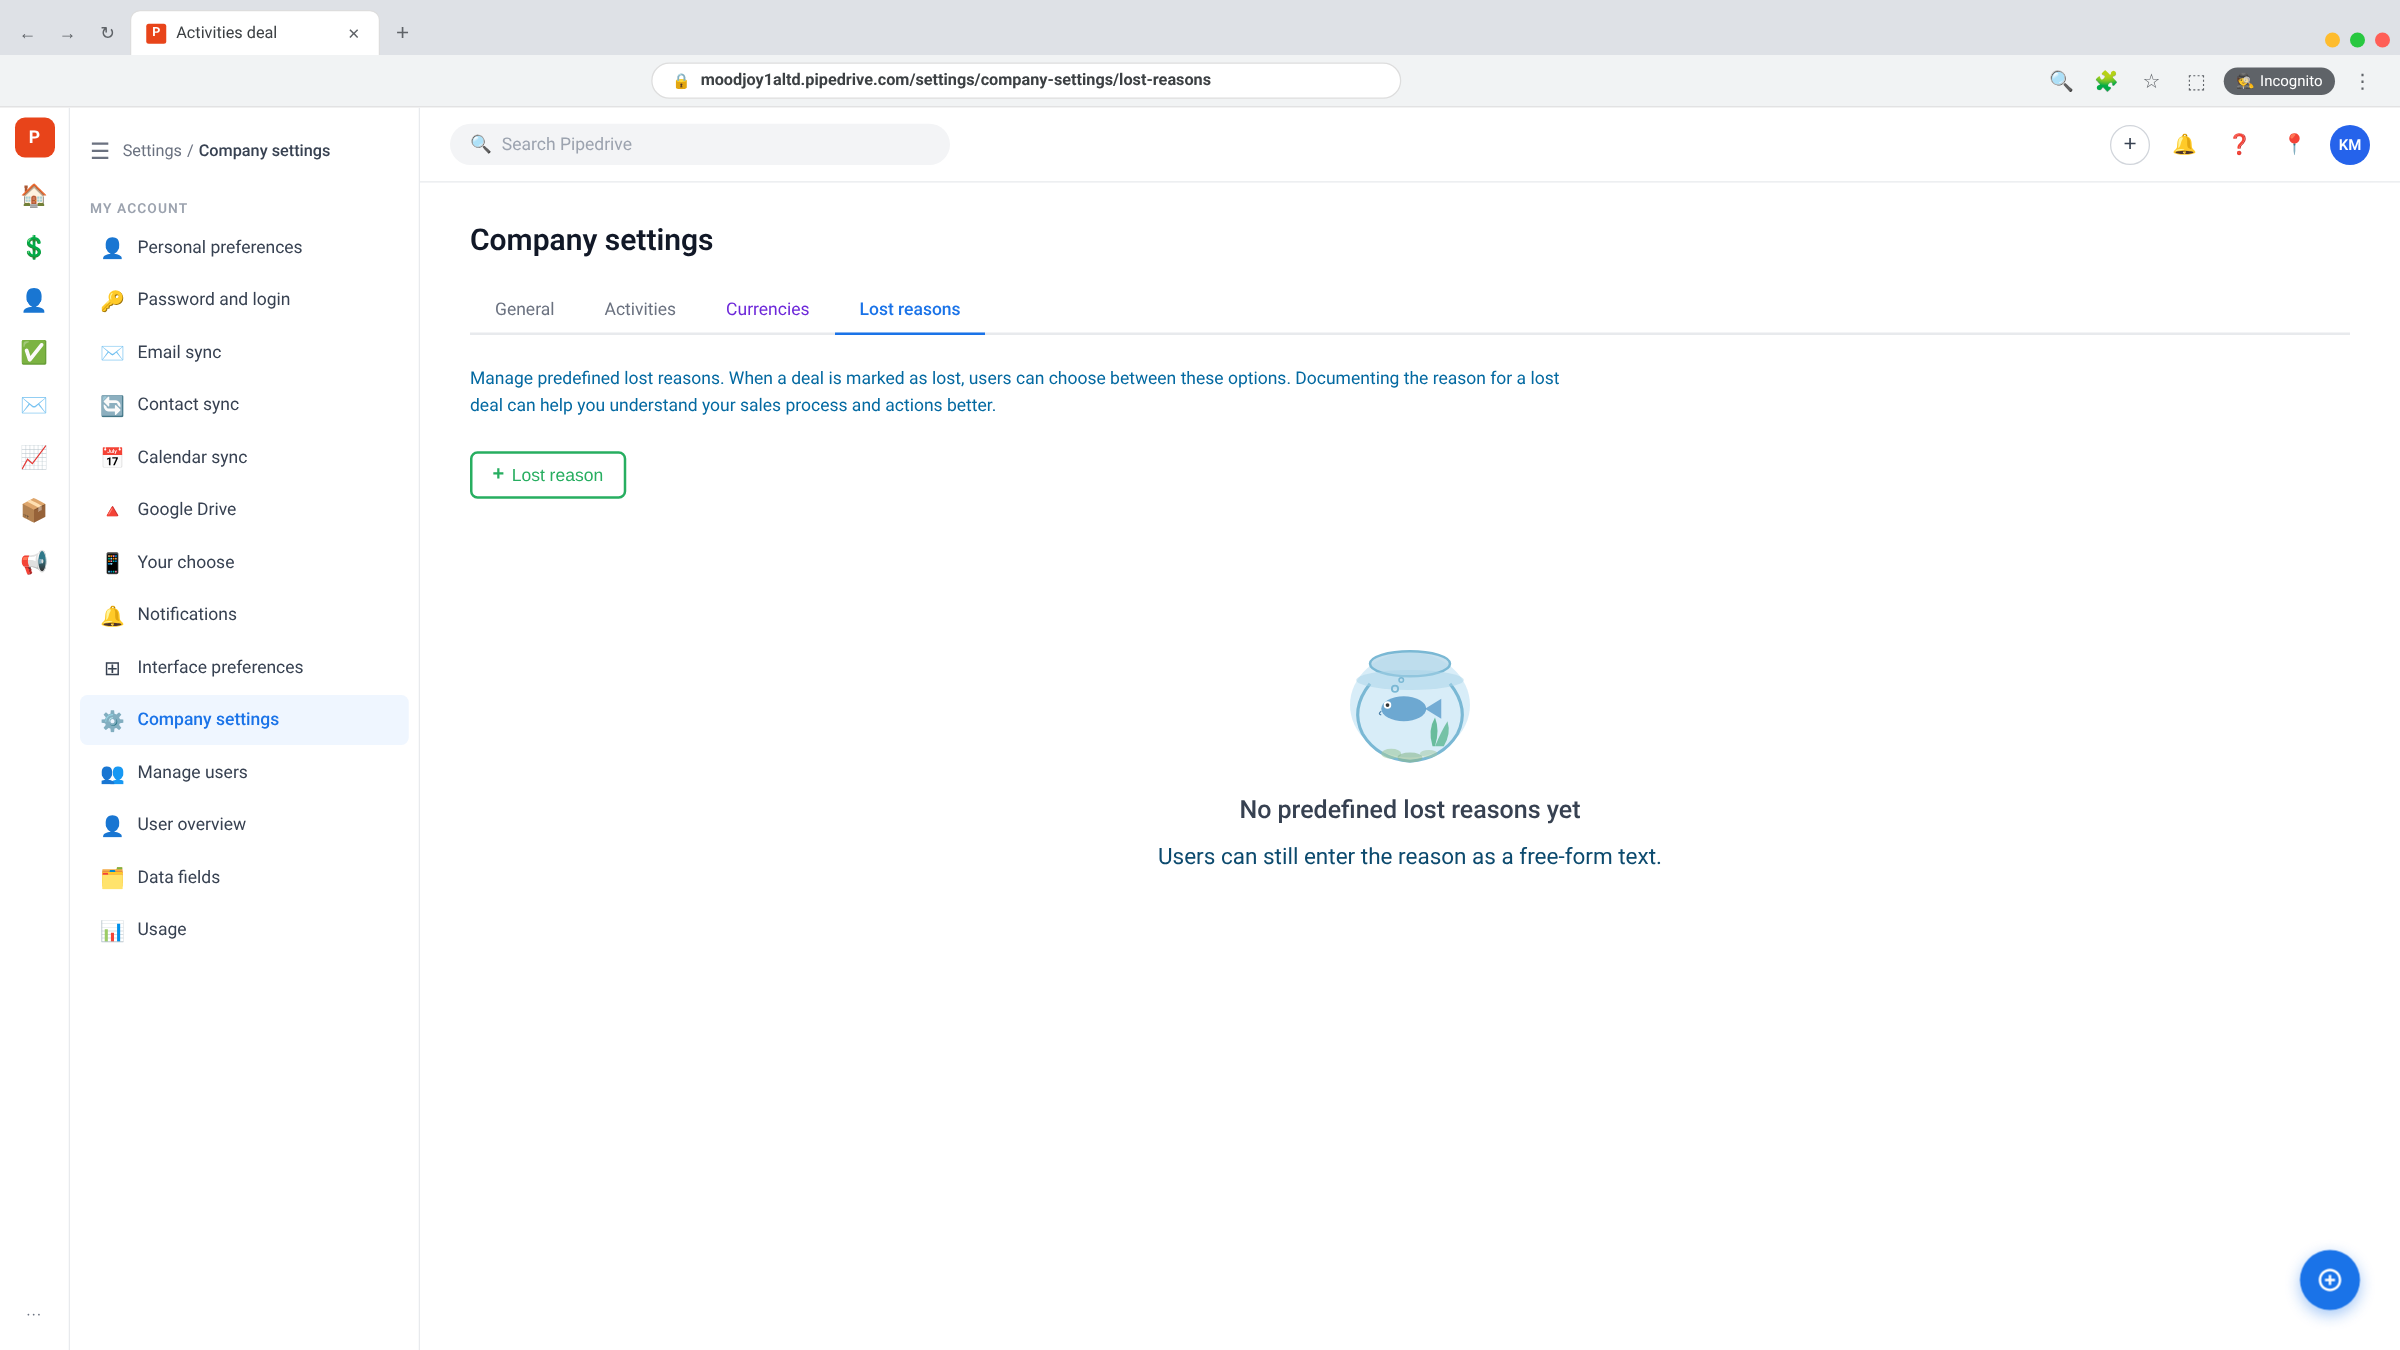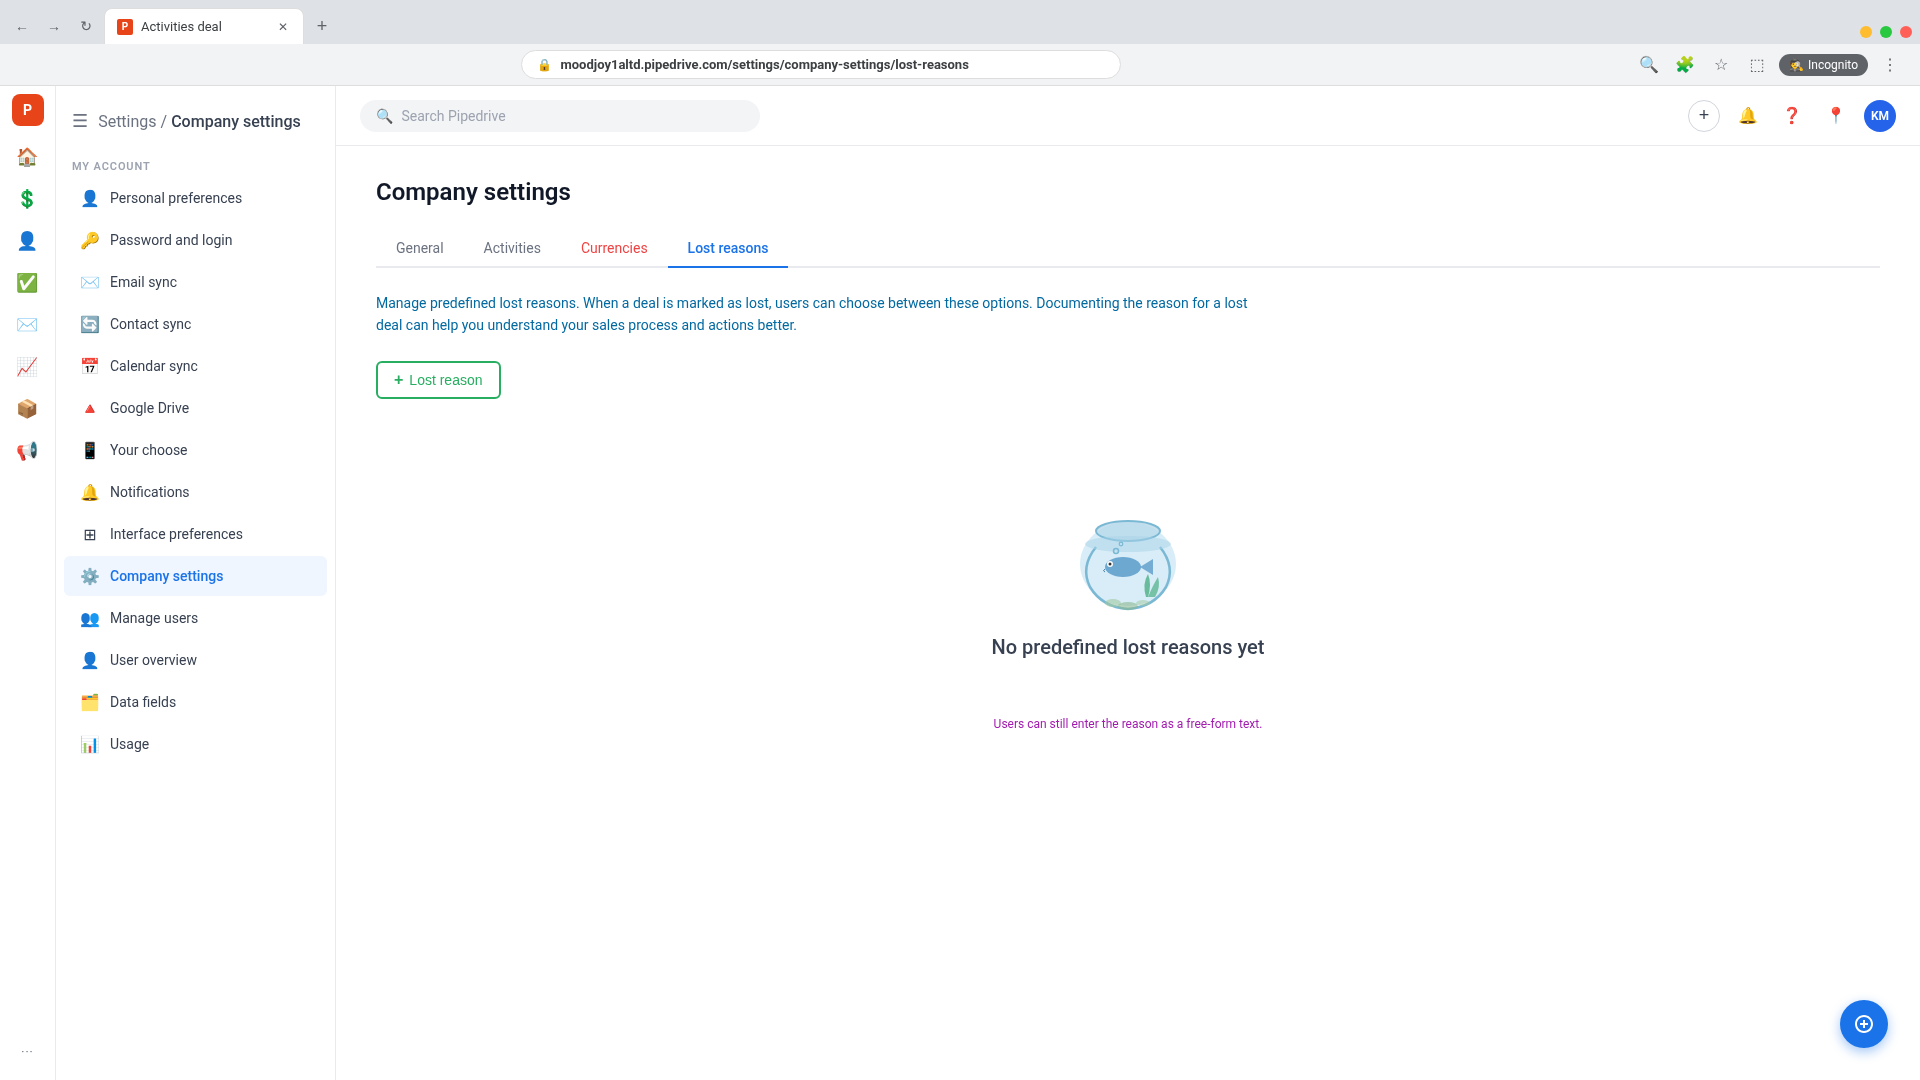--- a/index.html
+++ b/index.html
@@ -69,21 +69,21 @@
     <div style="width:40px;height:40px;border-radius:8px;display:flex;align-items:center;justify-content:center;cursor:pointer;color:#6b7280;font-size:18px;">📦</div>
     <div style="width:40px;height:40px;border-radius:8px;display:flex;align-items:center;justify-content:center;cursor:pointer;color:#6b7280;font-size:18px;">📢</div>
     <div style="flex:1;"></div>
     <div style="width:40px;height:40px;border-radius:8px;display:flex;align-items:center;justify-content:center;cursor:pointer;color:#6b7280;font-size:12px;letter-spacing:1px;">···</div>
   </div>
 
   <div style="width:280px; background:#fff; border-right:1px solid #e8eaed; padding:16px 0; overflow-y:auto; display:flex; flex-direction:column;">
 
     <div style="display:flex; align-items:center; gap:10px; padding:8px 16px 16px;">
       <button style="background:none;border:none;cursor:pointer;color:#6b7280;font-size:18px;">☰</button>
-      <div style="display:flex; align-items:center; gap:4px; font-size:16px; color:#6b7280;">
+      <div style="display:flex; align-items:center; gap:4px; font-size:13px; color:#6b7280;">
         <span style="cursor:pointer;">Settings</span>
         <span>/</span>
         <span style="color:#374151; font-weight:500;">Company settings</span>
       </div>
     </div>
 
     <div style="font-size:11px; font-weight:600; color:#9ca3af; letter-spacing:0.08em; text-transform:uppercase; padding:12px 16px 4px;">MY ACCOUNT</div>
 
     <div style="display:flex;align-items:center;gap:10px;padding:10px 16px;cursor:pointer;border-radius:6px;margin:1px 8px;font-size:14px;color:#374151;">
       <span style="width:20px;height:20px;display:flex;align-items:center;justify-content:center;font-size:16px;">👤</span>
@@ -173,21 +173,21 @@
         <div style="width:32px;height:32px;border-radius:50%;background:#2563eb;display:flex;align-items:center;justify-content:center;color:white;font-size:12px;font-weight:600;cursor:pointer;">KM</div>
       </div>
     </div>
 
     <div style="flex:1; padding:32px 40px; overflow-y:auto;">
       <h1 style="font-size:24px; font-weight:600; color:#111827; margin-bottom:24px;">Company settings</h1>
 
       <div style="display:flex; border-bottom:2px solid #e8eaed; margin-bottom:24px;">
         <div style="padding:10px 20px; font-size:14px; color:#6b7280; cursor:pointer; border-bottom:2px solid transparent; margin-bottom:-2px;">General</div>
         <div style="padding:10px 20px; font-size:14px; color:#6b7280; cursor:pointer; border-bottom:2px solid transparent; margin-bottom:-2px;">Activities</div>
-        <div style="padding:10px 20px; font-size:14px; color:#ef4444; cursor:pointer; border-bottom:2px solid transparent; margin-bottom:-2px;">Currencies</div>
+        <div style="padding:10px 20px; font-size:14px; color:#6d28d9; cursor:pointer; border-bottom:2px solid transparent; margin-bottom:-2px;">Currencies</div>
         <div style="padding:10px 20px; font-size:14px; color:#1a73e8; cursor:pointer; border-bottom:2px solid #1a73e8; margin-bottom:-2px; font-weight:500;">Lost reasons</div>
       </div>
 
       <p style="font-size:14px; color:#0369a1; line-height:1.6; margin-bottom:24px; max-width:900px;">Manage predefined lost reasons. When a deal is marked as lost, users can choose between these options. Documenting the reason for a lost deal can help you understand your sales process and actions better.</p>
 
       <button style="display:flex; align-items:center; gap:6px; background:#fff; border:2px solid #27ae60; border-radius:6px; padding:8px 16px; color:#27ae60; font-size:14px; font-weight:500; cursor:pointer;">
         <span style="font-size:16px; font-weight:600;">+</span>
         <span>Lost reason</span>
       </button>
 
@@ -219,21 +219,21 @@
 
             <path d="M88 118 Q84 105 90 95 Q94 105 90 118" fill="#4caf84" opacity="0.8"></path>
             <path d="M90 118 Q95 106 100 98 Q103 108 97 118" fill="#4caf84" opacity="0.7"></path>
 
             <ellipse cx="55" cy="124" rx="8" ry="4" fill="#9fc8a0" opacity="0.6"></ellipse>
             <ellipse cx="70" cy="127" rx="10" ry="4" fill="#8ab890" opacity="0.6"></ellipse>
             <ellipse cx="85" cy="124" rx="7" ry="3" fill="#9fc8a0" opacity="0.5"></ellipse>
           </svg>
         </div>
         <h3 style="font-size:20px; font-weight:500; color:#374151;">No predefined lost reasons yet</h3>
-        <p style="font-size:12px; color:#a21caf;margin-top:42px;">Users can still enter the reason as a free-form text.</p>
+        <p style="font-size:18px; color:#0c4a6e;">Users can still enter the reason as a free-form text.</p>
       </div>
     </div>
   </div>
 </div>
 
 <div style="position:fixed; bottom:32px; right:32px; width:48px; height:48px; border-radius:50%; background:#1a73e8; display:flex; align-items:center; justify-content:center; cursor:pointer; box-shadow:0 4px 12px rgba(26,115,232,0.4);">
   <svg xmlns="http://www.w3.org/2000/svg" width="24" height="24" viewBox="0 0 24 24" fill="white">
     <path d="M12 3C7 3 3 7 3 12s4 9 9 9 9-4 9-9-4-9-9-9zm0 16c-3.86 0-7-3.14-7-7s3.14-7 7-7 7 3.14 7 7-3.14 7-7 7zm1-11h-2v3H8v2h3v3h2v-3h3v-2h-3V8z"></path>
   </svg>
 </div>

